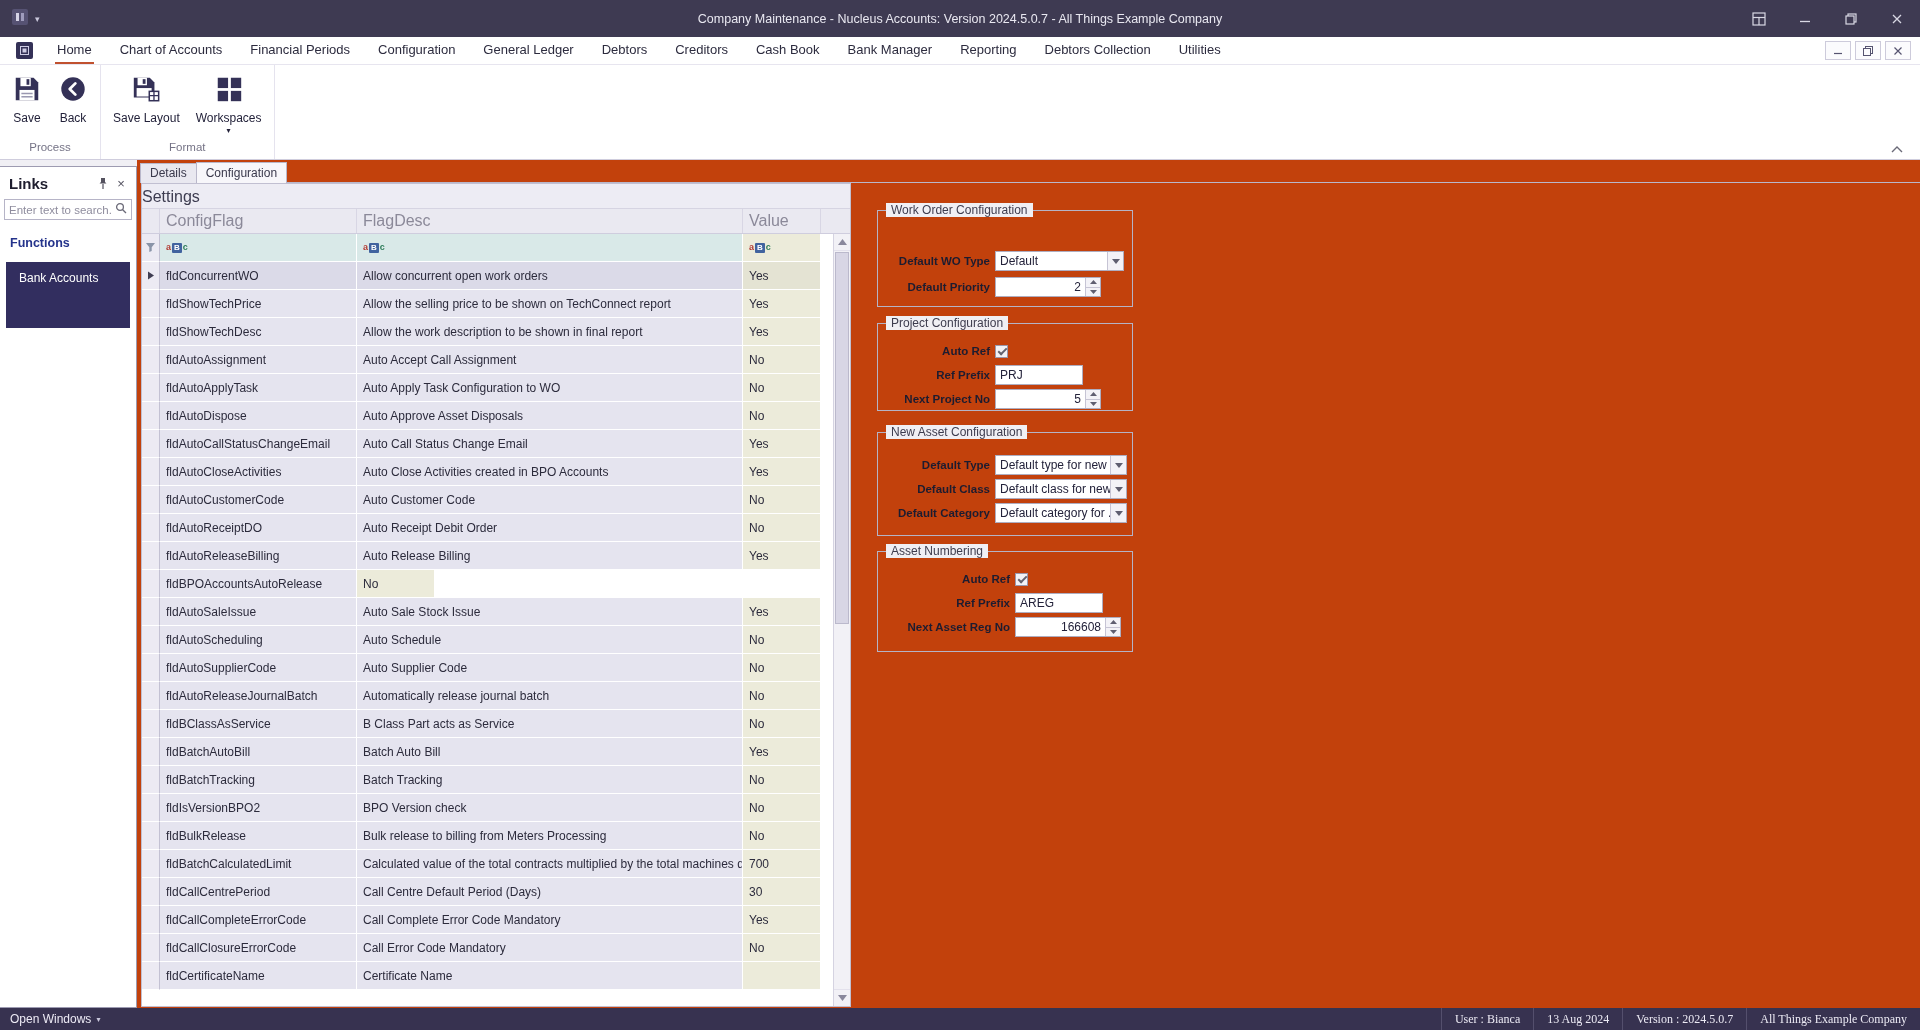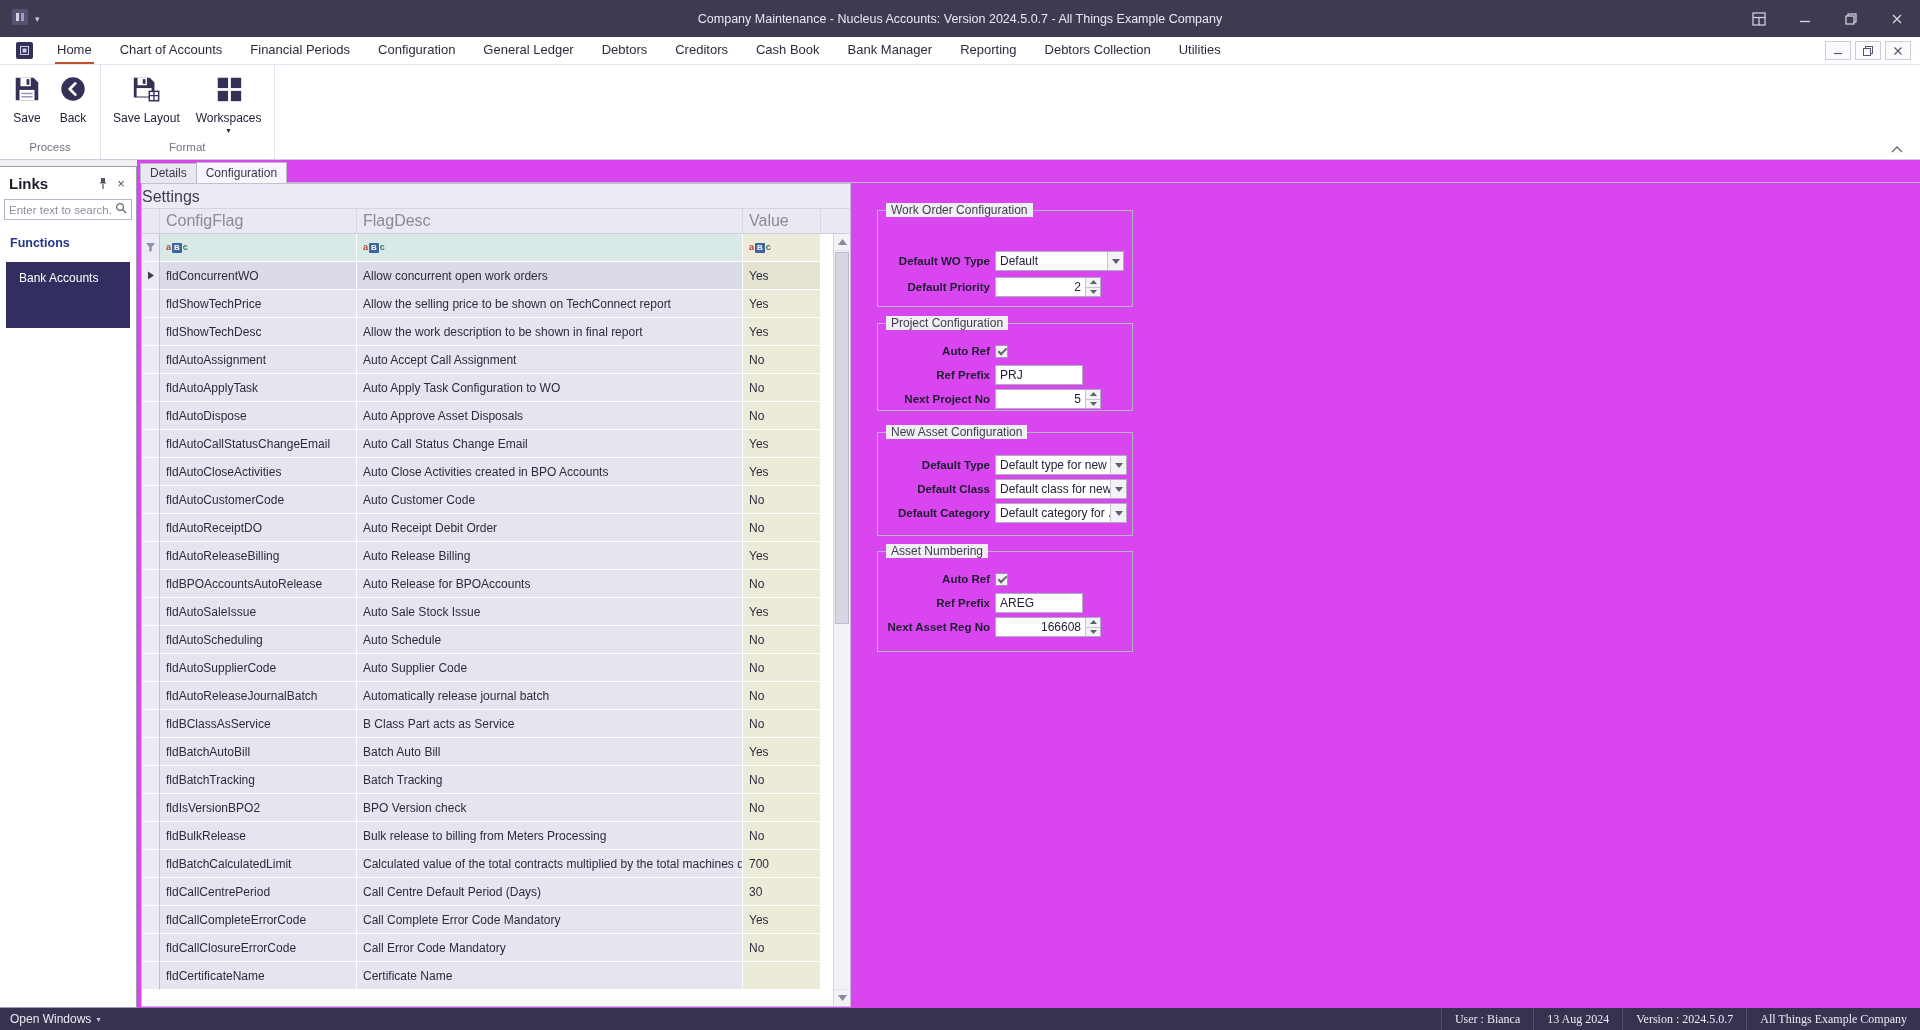--- a/index.html
+++ b/index.html
@@ -43,21 +43,21 @@
   .links-title { flex:1; font-size:15px; font-weight:bold; color:#1e1d2e; }
   .links-pin, .links-close { width:18px; height:18px; display:flex; align-items:center; justify-content:center; color:#53515f; font-size:13px; }
   .links-search { margin:3px 4px 0 4px; height:21px; border:1px solid #b6b4c7; background:#fff; display:flex; align-items:center; padding-right:4px; }
   .links-search input { flex:1; min-width:0; border:none; outline:none; background:transparent; font-family:"Liberation Sans", sans-serif; font-size:11.5px; color:#5c5a6c; padding:0 4px; }
   .links-search input::placeholder { color:#8f8d9e; }
   .links-section { padding:16px 10px 4px 10px; font-size:12.5px; font-weight:bold; color:#24338b; }
   .links-item { margin:8px 6px 0 6px; height:66px; padding:9px 0 0 13px; font-size:12px; color:#2a2940; }
   .links-item.selected { background:#322e5f; color:#ffffff; }
 
   
-  .main { position:absolute; left:137px; top:0; right:0; bottom:0; background:#d946ef; }
+  .main { position:absolute; left:137px; top:0; right:0; bottom:0; background:#c2410c; }
   .doc-tabs { position:absolute; top:2px; left:3px; right:0; height:21px; display:flex; align-items:flex-end; border-bottom:1px solid #b9b7ca; }
   .dtab { height:20px; line-height:19px; padding:0 9px; border:1px solid #b9b7ca; border-bottom:none; background:#e9e8f0; color:#3a394c; font-size:12px; margin-bottom:-1px; }
   .dtab + .dtab { margin-left:-1px; }
   .dtab.active { background:#f7f6fa; height:21px; line-height:20px; }
 
   
   .grid { position:absolute; left:4px; top:23px; width:710px; bottom:1px; background:#ffffff; border:1px solid #c1bfd1; }
   .grid-title { height:25px; line-height:25px; text-align:left; background:#edecf4; border-bottom:1px solid #d6d4e2; font-size:16px; color:#3d3c50; }
   .grid-header { height:25px; display:flex; background:#eae9f1; border-bottom:1px solid #cfcdde; color:#8b8999; font-size:16px; }
   .gh-cell { line-height:24px; padding-left:6px; border-right:1px solid #d8d6e4; overflow:hidden; white-space:nowrap; }
@@ -88,21 +88,21 @@
   .vs-thumb { position:absolute; left:1px; right:1px; top:18px; height:372px; background:#d8d6e5; border:1px solid #bbb9cc; }
 
   
   .right-panels { position:absolute; inset:0; }
   .gbox { position:absolute; left:740px; width:256px; border:1px solid #b5b3c6; }
   .gbox-title { position:absolute; top:-8px; left:8px; background:#f0eff4; padding:0 5px; font-size:12px; color:#3d3c4e; line-height:14px; }
   .gbox-body { padding:17px 8px 0 8px; }
   .gbox-0 { top:50px;  height:97px;  }
   .gbox-1 { top:163px; height:88px;  }
   .gbox-2 { top:272px; height:104px; }
-  .gbox-3 { top:391px; height:101px; }
+  .gbox-3 { top:391px; height:101px;padding-left:20px; }
   .gbox-0 .gbox-body { padding-top:40px; }
   .gbox-2 .gbox-body { padding-top:22px; }
   .frow { height:20px; margin-bottom:4px; display:flex; align-items:center; }
   .gbox-0 .frow { margin-bottom:6px; }
   .f-label { width:104px; flex:none; text-align:right; font-weight:bold; font-size:11.5px; color:#1d1c30; margin-right:5px; white-space:nowrap; }
   .ctl { height:20px; border:1px solid #aeadc0; background:#ffffff; display:flex; align-items:stretch; font-size:12px; color:#23223a; }
   .ctl .val { flex:1; padding:0 4px; display:flex; align-items:center; white-space:nowrap; overflow:hidden; }
   .ctl .val-r { justify-content:flex-end; }
   .ctl.combo { width:132px; }
   .ctl.text { width:88px; }
@@ -399,21 +399,20 @@
             </div>
             <div class="grow">
               <div class="c-ind"></div>
               <div class="cell col-flag c-flag">fldAutoReleaseBilling</div>
               <div class="cell col-desc c-desc">Auto Release Billing</div>
               <div class="cell col-value c-value">Yes</div>
             </div>
             <div class="grow">
               <div class="c-ind"></div>
               <div class="cell col-flag c-flag">fldBPOAccountsAutoRelease</div>
-              <div class="cell col-desc c-desc">Auto Release for BPOAccounts</div>
               <div class="cell col-value c-value">No</div>
             </div>
             <div class="grow">
               <div class="c-ind"></div>
               <div class="cell col-flag c-flag">fldAutoSaleIssue</div>
               <div class="cell col-desc c-desc">Auto Sale Stock Issue</div>
               <div class="cell col-value c-value">Yes</div>
             </div>
             <div class="grow">
               <div class="c-ind"></div>

